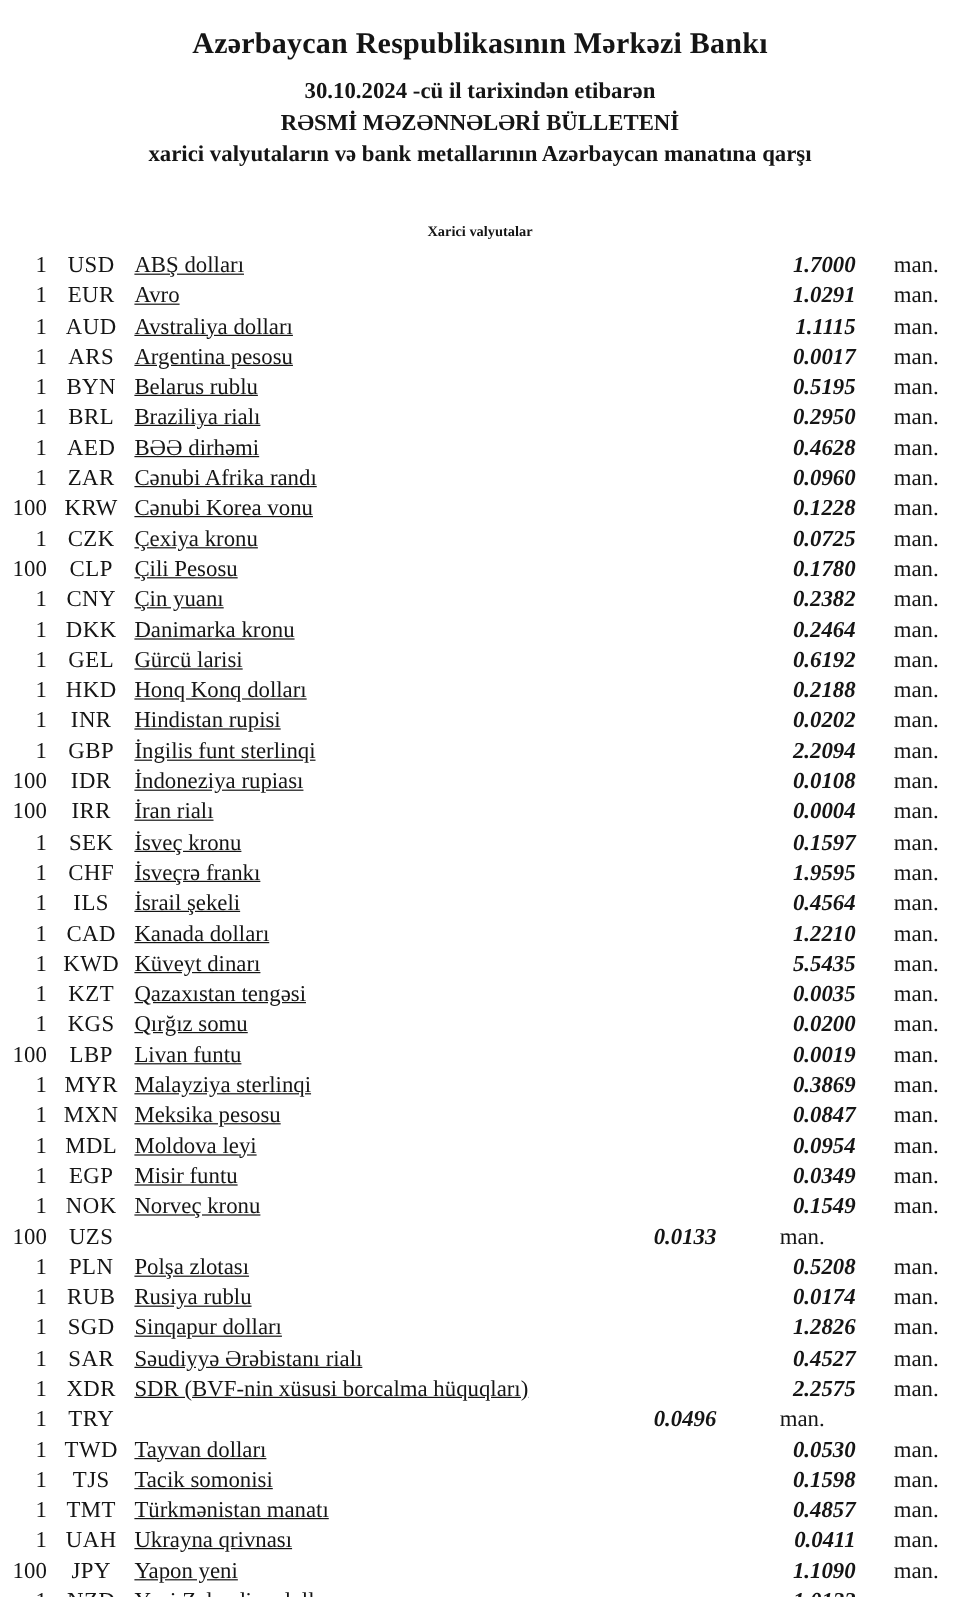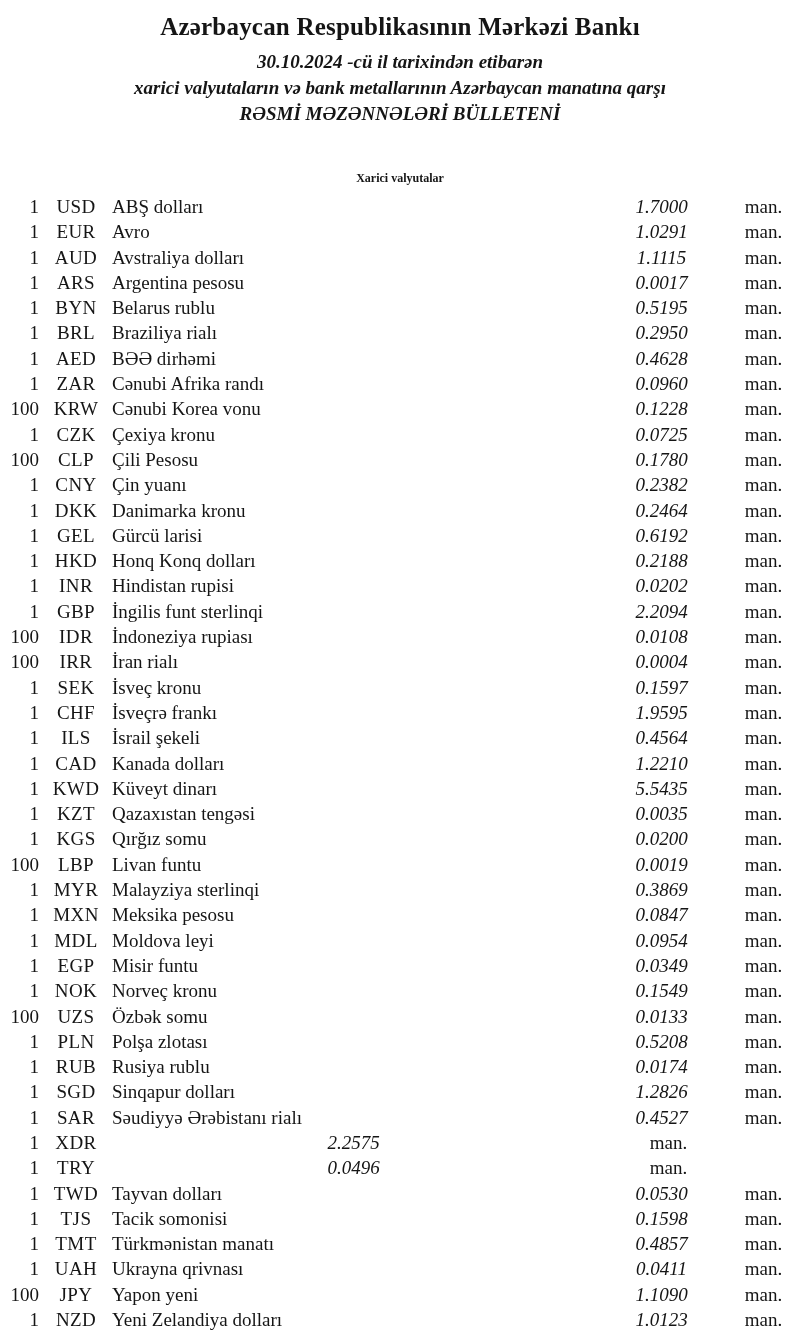--- a/index.html
+++ b/index.html
@@ -18,29 +18,28 @@
     overflow: hidden;
   }
   .doc-header {
     text-align: center;
     padding-top: 10px;
   }
   .bank-name {
     font-size: 25px;
     font-weight: 700;
     line-height: 30px;
-    margin: 2px;
+    margin: 12px;
     letter-spacing: 0.2px;
   }
   .header-line {
     font-size: 19px;
     font-weight: 700;
     line-height: 26px;
     margin: 0;
-    font-style: italic;
   }
   .date-line {
     margin-top: 7px;
   }
   .section-title {
     text-align: center;
     font-size: 12px;
     font-weight: 700;
     line-height: 26px;
     margin-top: 38px;
@@ -61,42 +60,43 @@
   }
   .cell-code {
     text-align: center;
     letter-spacing: 0.4px;
   }
   .cell-name {
     text-align: left;
     padding-left: 2px;
     white-space: nowrap;
     overflow: hidden;
+    text-decoration: underline;
   }
   .cell-rate {
-    text-align: center;
+    text-align: right;
     padding-right: 13px;
-    font-weight: 400;
+    font-weight: 700;
     font-style: italic;
   }
   .cell-unit {
     text-align: center;
     padding-left: 1px;
   }
 </style>
 </head>
 <body>
 
 <div class="page">
 
   <div class="doc-header">
     <div class="bank-name">Azərbaycan Respublikasının Mərkəzi Bankı</div>
     <div class="header-line date-line">30.10.2024 -cü il tarixindən etibarən</div>
+    <div class="header-line">RƏSMİ MƏZƏNNƏLƏRİ BÜLLETENİ</div>
     <div class="header-line">xarici valyutaların və bank metallarının Azərbaycan manatına qarşı</div>
-    <div class="header-line">RƏSMİ MƏZƏNNƏLƏRİ BÜLLETENİ</div>
   </div>
 
   <div class="section-title">Xarici valyutalar</div>
 
   <div class="rates-table">
     <div class="rate-row">
       <span class="cell-nominal">1</span>
       <span class="cell-code">USD</span>
       <span class="cell-name">ABŞ dolları</span>
       <span class="cell-rate">1.7000</span>
@@ -347,21 +347,20 @@
       <span class="cell-nominal">1</span>
       <span class="cell-code">NOK</span>
       <span class="cell-name">Norveç kronu</span>
       <span class="cell-rate">0.1549</span>
       <span class="cell-unit">man.</span>
     </div>
 
     <div class="rate-row">
       <span class="cell-nominal">100</span>
       <span class="cell-code">UZS</span>
-      <span class="cell-name">Özbək somu</span>
       <span class="cell-rate">0.0133</span>
       <span class="cell-unit">man.</span>
     </div>
 
     <div class="rate-row">
       <span class="cell-nominal">1</span>
       <span class="cell-code">PLN</span>
       <span class="cell-name">Polşa zlotası</span>
       <span class="cell-rate">0.5208</span>
       <span class="cell-unit">man.</span>
@@ -387,20 +386,21 @@
       <span class="cell-nominal">1</span>
       <span class="cell-code">SAR</span>
       <span class="cell-name">Səudiyyə Ərəbistanı rialı</span>
       <span class="cell-rate">0.4527</span>
       <span class="cell-unit">man.</span>
     </div>
 
     <div class="rate-row">
       <span class="cell-nominal">1</span>
       <span class="cell-code">XDR</span>
+      <span class="cell-name">SDR (BVF-nin xüsusi borcalma hüquqları)</span>
       <span class="cell-rate">2.2575</span>
       <span class="cell-unit">man.</span>
     </div>
 
     <div class="rate-row">
       <span class="cell-nominal">1</span>
       <span class="cell-code">TRY</span>
       <span class="cell-rate">0.0496</span>
       <span class="cell-unit">man.</span>
     </div>

